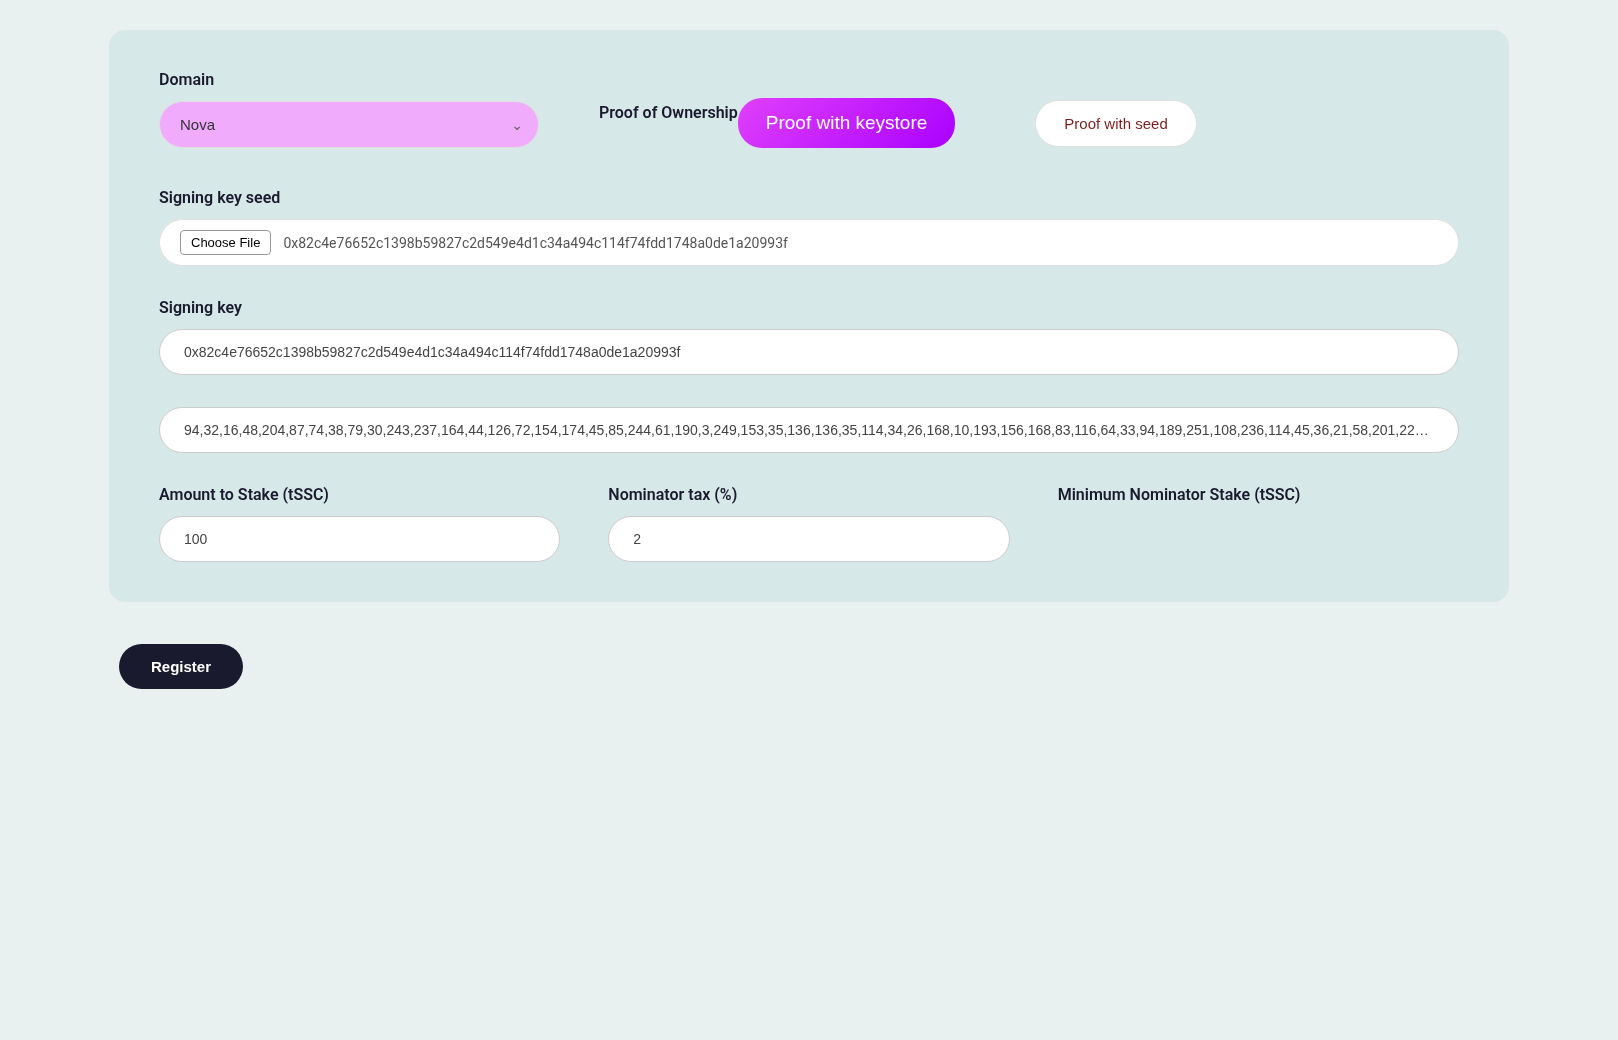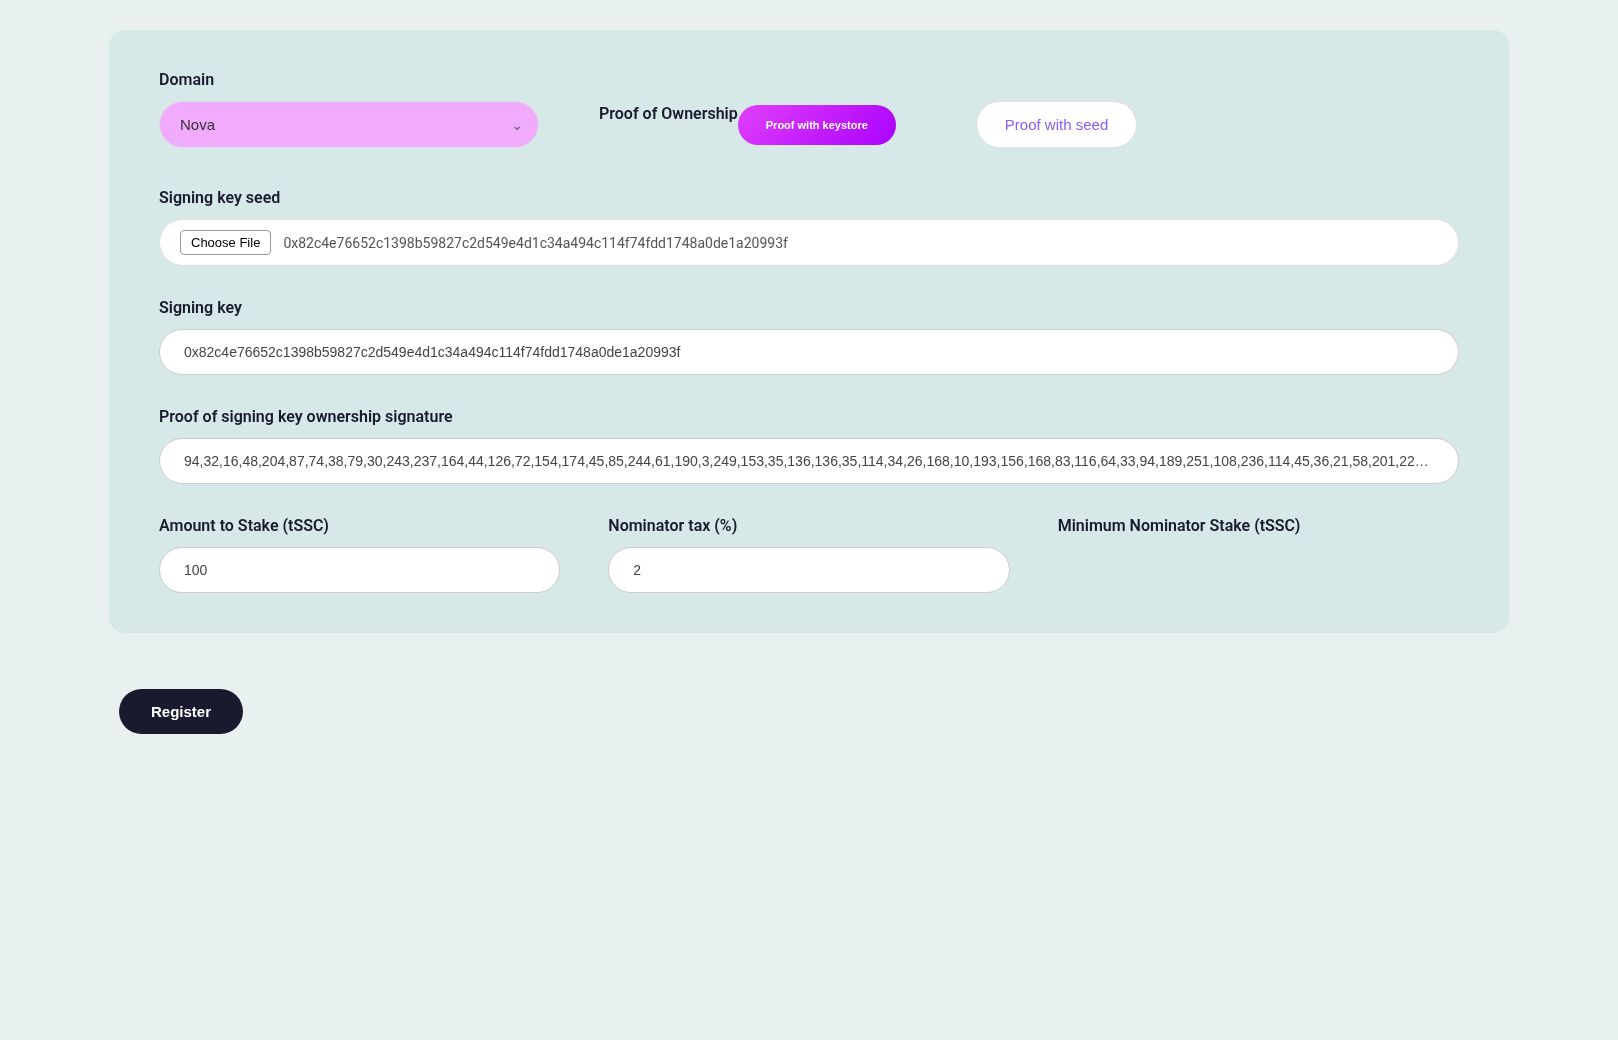--- a/index.html
+++ b/index.html
@@ -85,29 +85,29 @@
       color: #666;
       font-size: 14px;
     }
 
     .btn-keystore {
       background: linear-gradient(135deg, #e040fb, #aa00ff);
       color: white;
       border: none;
       border-radius: 24px;
       padding: 14px 28px;
-      font-size: 11px;
-      font-weight: 700;
+      font-size: 19px;
+      font-weight: 400;
       cursor: pointer;
       white-space: nowrap;
     }
 
     .btn-seed {
       background: white;
-      color: #8b5cf6;
+      color: #7f1d1d;
       border: 1px solid #e0e0e0;
       border-radius: 24px;
       padding: 14px 28px;
       font-size: 15px;
       font-weight: 500;
       cursor: pointer;
       white-space: nowrap;
     }
 
     .form-section {
@@ -181,21 +181,21 @@
 
     .register-btn {
       background: #1a1a2e;
       color: white;
       border: none;
       border-radius: 24px;
       padding: 14px 32px;
       font-size: 15px;
       font-weight: 600;
       cursor: pointer;
-      margin-top: 36px;
+      margin-top: 22px;
       align-self: flex-start;
     }
 
     .page-footer {
       width: 100%;
       max-width: 1400px;
       display: flex;
       align-items: center;
       padding: 20px 10px 0;
     }
@@ -234,21 +234,20 @@
       <span class="file-value">0x82c4e76652c1398b59827c2d549e4d1c34a494c114f74fdd1748a0de1a20993f</span>
     </div>
   </div>
 
   <div class="form-section">
     <div class="section-label">Signing key</div>
     <input class="text-input" type="text" value="0x82c4e76652c1398b59827c2d549e4d1c34a494c114f74fdd1748a0de1a20993f" style="">
   </div>
 
   <div class="form-section">
-    <div class="section-label">Proof of signing key ownership signature</div>
     <input class="signature-input" type="text" value="94,32,16,48,204,87,74,38,79,30,243,237,164,44,126,72,154,174,45,85,244,61,190,3,249,153,35,136,136,35,114,34,26,168,10,193,156,168,83,116,64,33,94,189,251,108,236,114,45,36,21,58,201,224,173,224,18,7,8,159,198,5..." style="">
   </div>
 
   <div class="bottom-fields">
     <div class="bottom-field">
       <div class="section-label">Amount to Stake (tSSC)</div>
       <input class="text-input" type="text" value="100" style="">
     </div>
     <div class="bottom-field">
       <div class="section-label">Nominator tax (%)</div>

